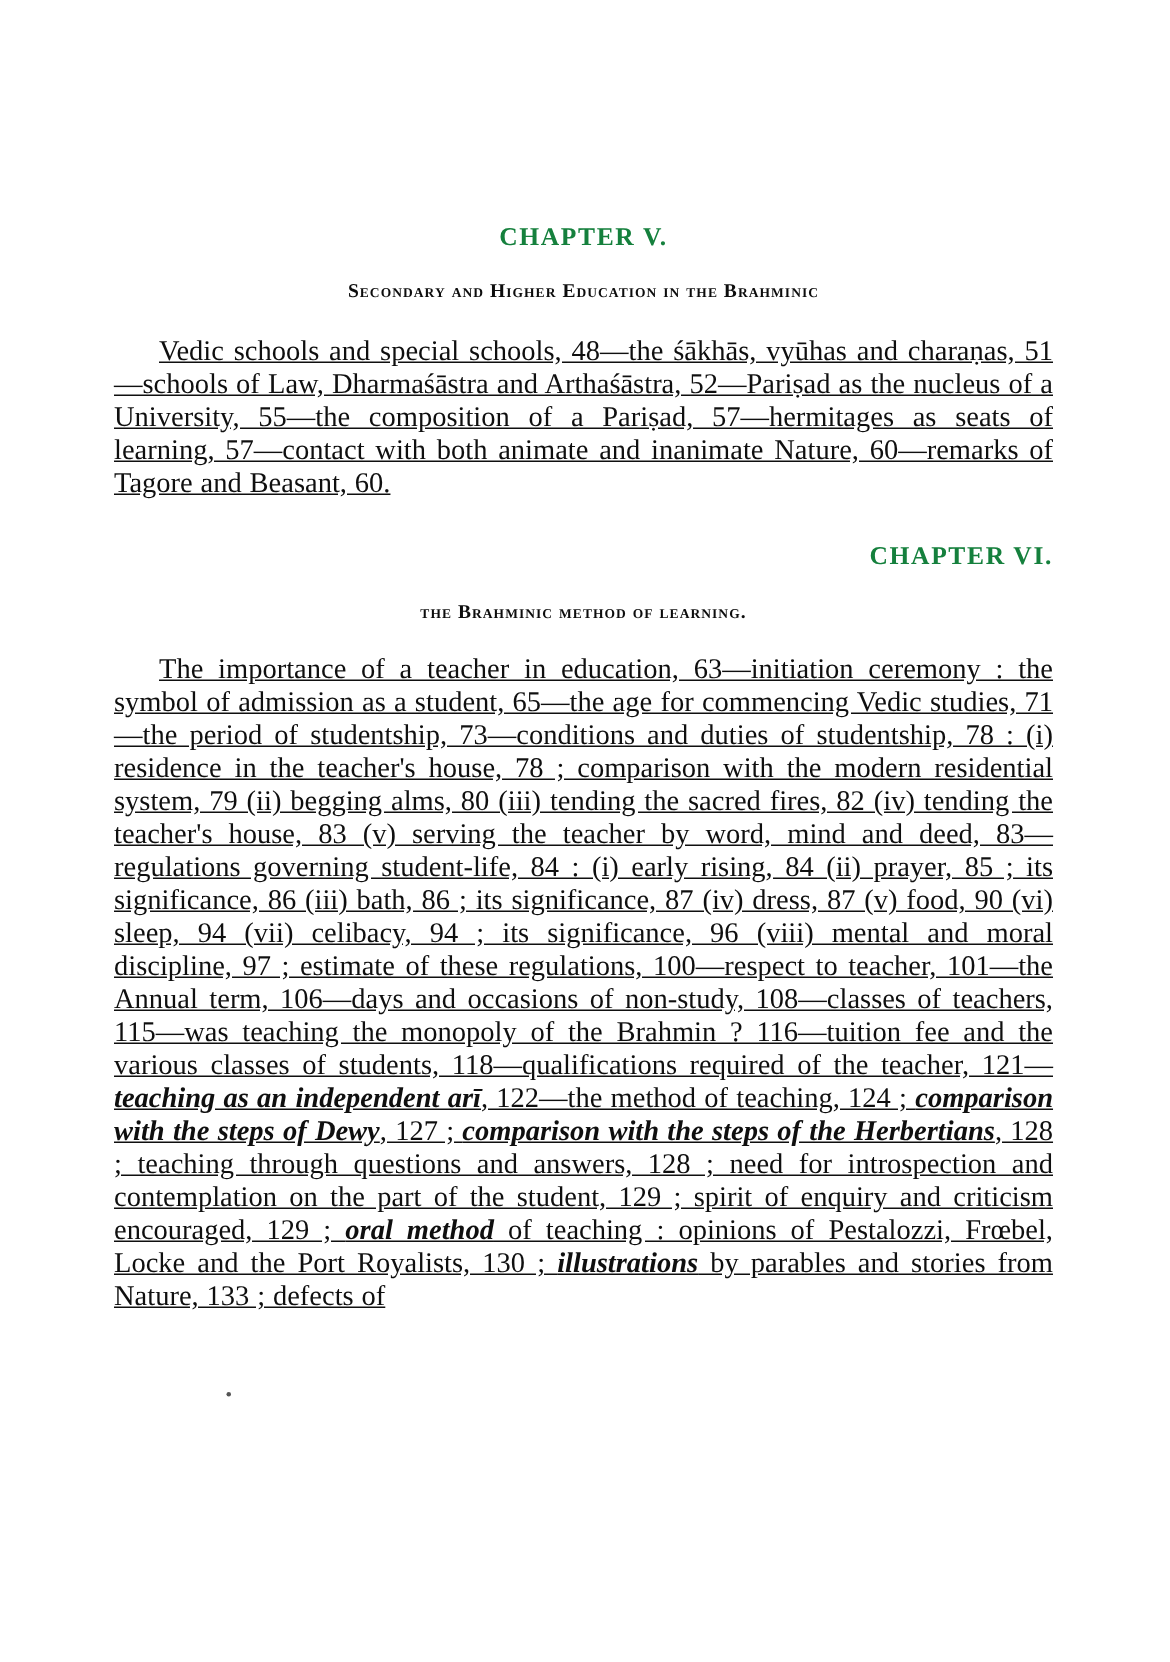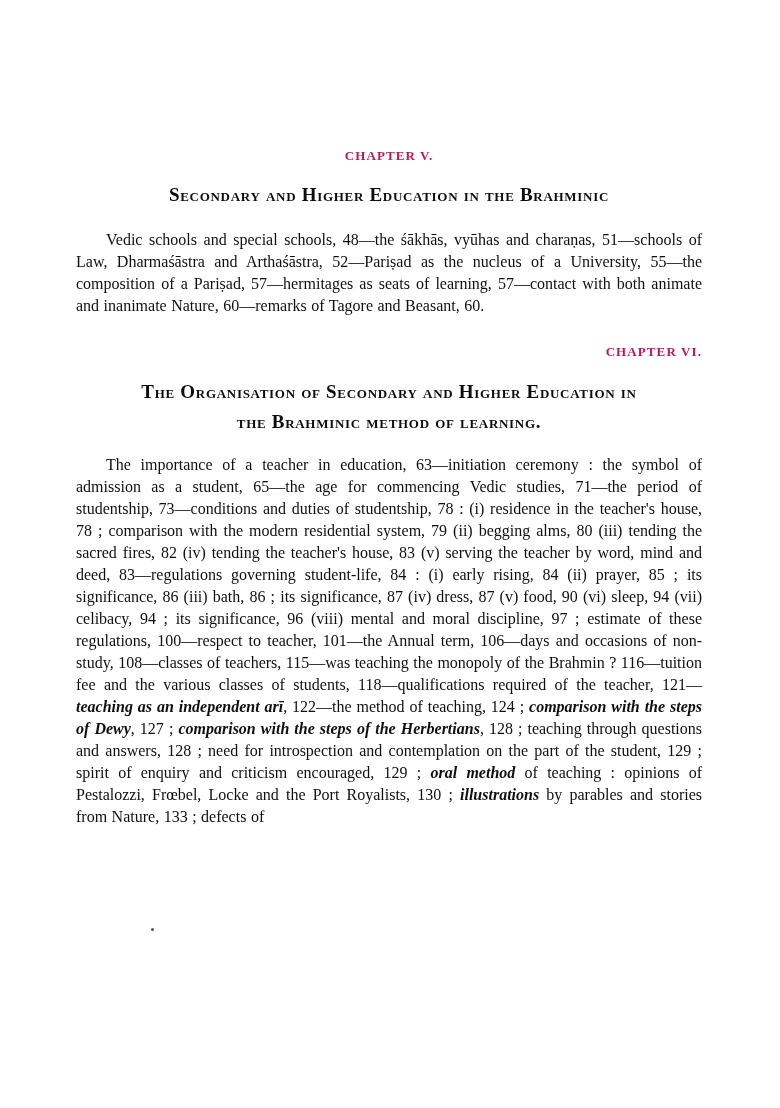--- a/index.html
+++ b/index.html
@@ -21,58 +21,59 @@
     position: absolute;
     left: 76px;
     top: 0;
     width: 626px;
   }
 
   
   .chapter-heading {
     text-align: center;
     font-weight: bold;
-    font-size: 13px;
+    font-size: 17px;
     letter-spacing: 1.1px;
-    color: #be185d;
+    color: #15803d;
   }
   #chapter-v-heading { margin-top: 148px; }
   #chapter-vi-heading { margin-top: 27px; text-align: right; }
 
   
   .chapter-title {
     text-align: center;
     font-weight: bold;
-    font-size: 19px;
+    font-size: 13px;
     font-variant: small-caps;
     letter-spacing: 0.7px;
     color: #0d0d0d;
     line-height: 1.55;
   }
   #chapter-v-title { margin-top: 16px; padding: 0 14px; }
   #chapter-vi-title { margin-top: 17px; padding: 0 20px; }
 
   .chapter-title .title-line {
     display: block;
   }
   .chapter-title .title-line-2 {
     display: block;
     padding: 0 40px;
   }
 
   
   .toc-para {
     text-align: justify;
     text-align-last: left;
-    font-size: 16px;
+    font-size: 19px;
     line-height: 22px;
     text-indent: 30px;
     color: #0f0f0f;
     word-spacing: 0.5px;
     hyphens: none;
+    text-decoration: underline;
   }
   #summary-chapter-v { margin-top: 20px; }
   #summary-chapter-vi { margin-top: 18px; }
 
   .toc-para i {
     font-style: italic;
     font-weight: bold;
   }
 
   
@@ -93,21 +94,20 @@
 
     <div class="chapter-title" id="chapter-v-title">
       <span class="title-line">Secondary and Higher Education in the Brahminic</span>
     </div>
 
     <div class="toc-para" id="summary-chapter-v">Vedic schools and special schools, 48—the śākhās, vyūhas and charaṇas, 51—schools of Law, Dharmaśāstra and Arthaśāstra, 52—Pariṣad as the nucleus of a University, 55—the composition of a Pariṣad, 57—hermitages as seats of learning, 57—contact with both animate and inanimate Nature, 60—remarks of Tagore and Beasant, 60.</div>
 
     <div class="chapter-heading" id="chapter-vi-heading">CHAPTER VI.</div>
 
     <div class="chapter-title" id="chapter-vi-title">
-      <span class="title-line">The Organisation of Secondary and Higher Education in</span>
       <span class="title-line-2">the Brahminic method of learning.</span>
     </div>
 
     <div class="toc-para" id="summary-chapter-vi">The importance of a teacher in education, 63—initiation ceremony : the symbol of admission as a student, 65—the age for commencing Vedic studies, 71—the period of studentship, 73—conditions and duties of studentship, 78 : (i) residence in the teacher's house, 78 ; comparison with the modern residential system, 79 (ii) begging alms, 80 (iii) tending the sacred fires, 82 (iv) tending the teacher's house, 83 (v) serving the teacher by word, mind and deed, 83—regulations governing student-life, 84 : (i) early rising, 84 (ii) prayer, 85 ; its significance, 86 (iii) bath, 86 ; its significance, 87 (iv) dress, 87 (v) food, 90 (vi) sleep, 94 (vii) celibacy, 94 ; its significance, 96 (viii) mental and moral discipline, 97 ; estimate of these regulations, 100—respect to teacher, 101—the Annual term, 106—days and occasions of non-study, 108—classes of teachers, 115—was teaching the monopoly of the Brahmin ? 116—tuition fee and the various classes of students, 118—qualifications required of the teacher, 121—<i>teaching as an independent arī</i>, 122—the method of teaching, 124 ; <i>comparison with the steps of Dewy</i>, 127 ; <i>comparison with the steps of the Herbertians</i>, 128 ; teaching through questions and answers, 128 ; need for introspection and contemplation on the part of the student, 129 ; spirit of enquiry and criticism encouraged, 129 ; <i>oral method</i> of teaching : opinions of Pestalozzi, Frœbel, Locke and the Port Royalists, 130 ; <i>illustrations</i> by parables and stories from Nature, 133 ; defects of</div>
 
   </div>
 
   <div class="speck" id="speck-bottom"></div>
 </div>
 

